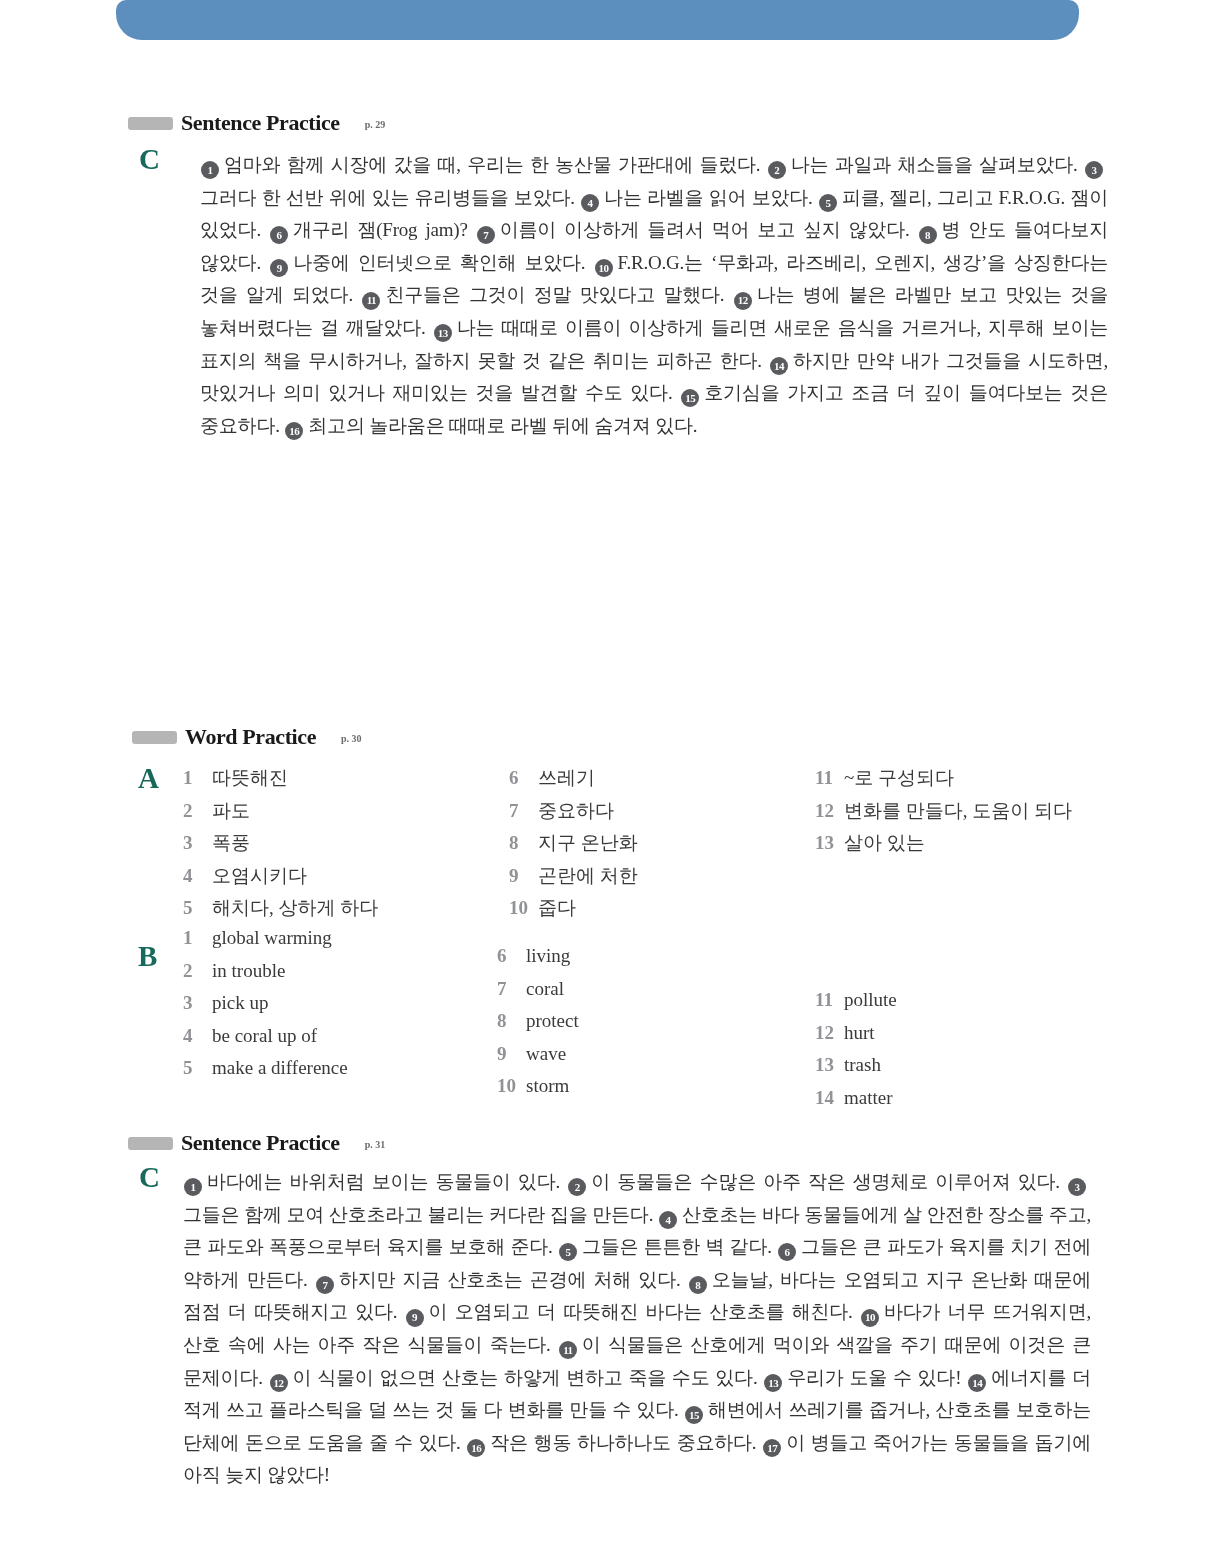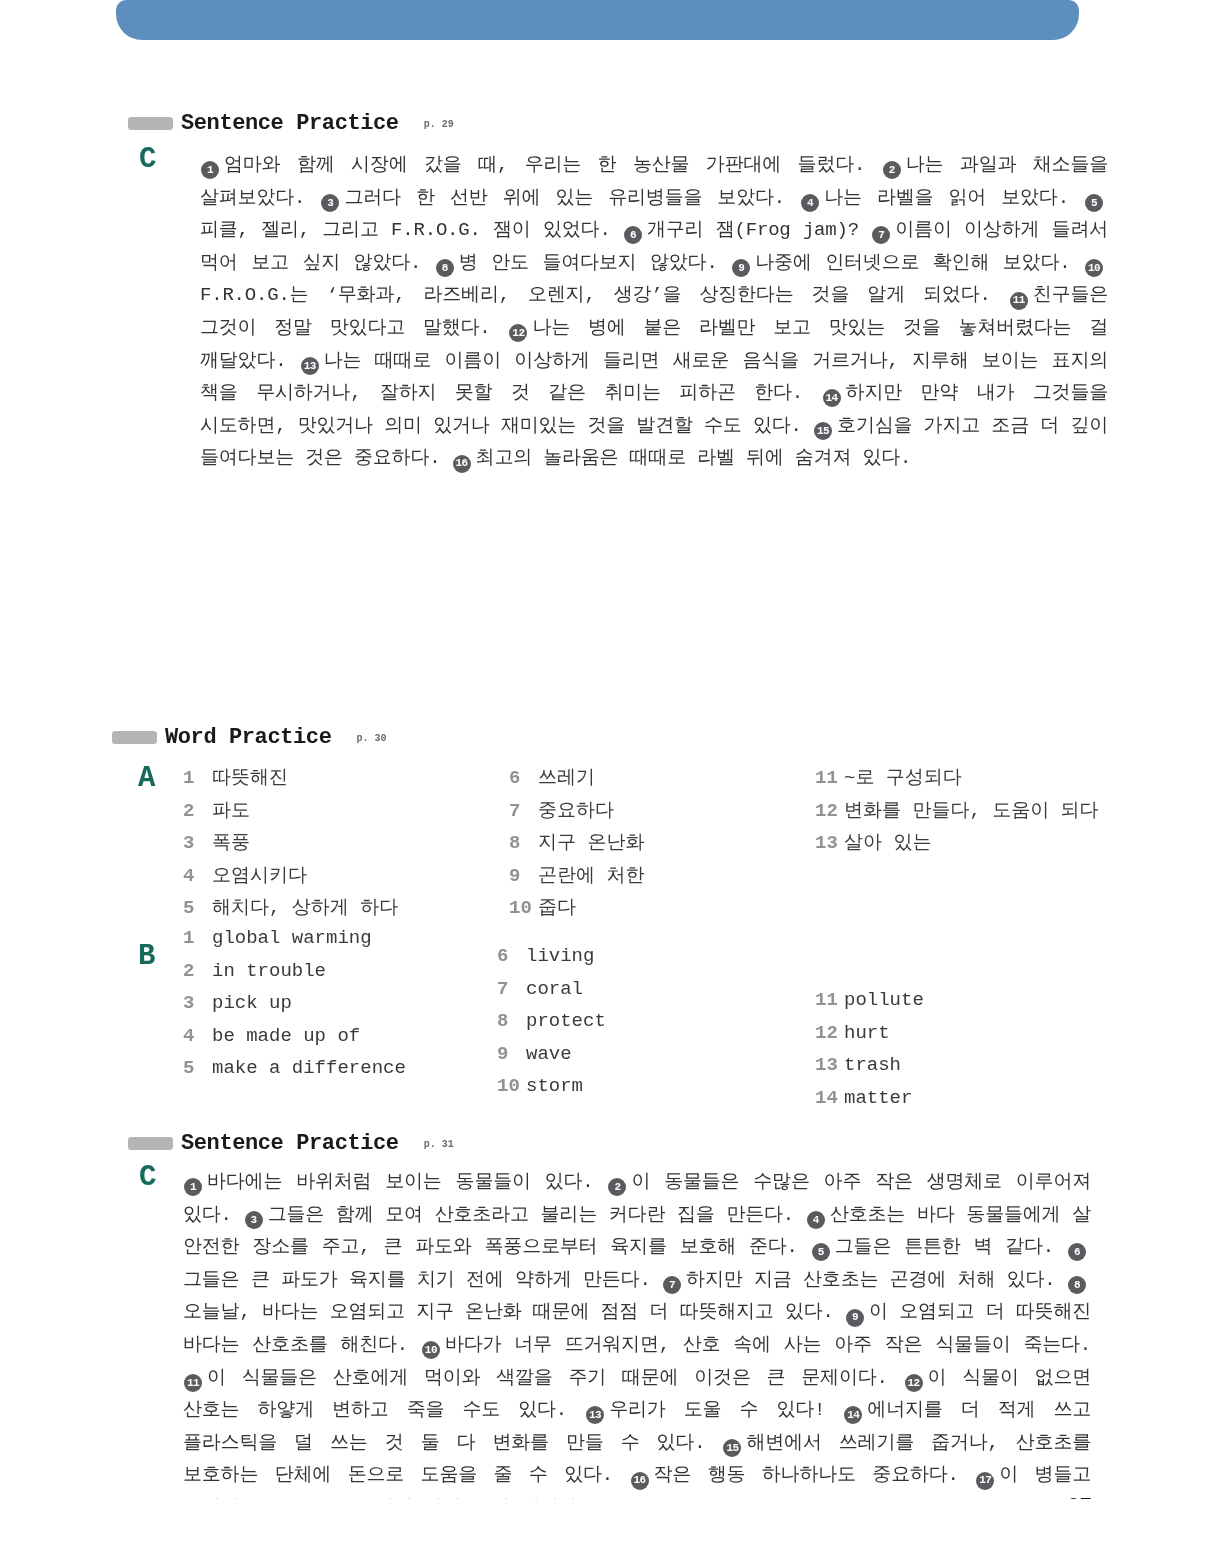--- a/index.html
+++ b/index.html
@@ -1,31 +1,31 @@
 <!DOCTYPE html>
 <html><head>
 <meta charset="utf-8">
 <style>
   html,body{margin:0;padding:0;background:#fff;}
   .page{
     position:relative;width:1211px;height:1499px;background:#ffffff;
-    font-family:Liberation Mono, monospace;overflow:hidden;
+    font-family:Liberation Serif, serif;overflow:hidden;
   }
   
   .top-bar{
     position:absolute;left:116px;top:0;width:963px;height:40px;
     background:#5C8FBE;border-radius:10px 10px 26px 26px;
   }
   
   .heading{position:absolute;display:flex;align-items:center;height:30px;}
   .heading .bar{width:45px;height:13px;border-radius:3px;background:#B5B5B5;margin-right:8px;}
   .heading .title{font-size:22px;font-weight:800;color:#1a1a1a;letter-spacing:-0.4px;}
   .heading .pref{font-size:10px;font-weight:700;color:#6B6B6B;margin-left:25px;padding-top:3px;}
   #sp29-heading{left:128px;top:108px;}
-  #wp-heading{left:112px;top:722px;}
+  #wp-heading{left:132px;top:722px;}
   #sp31-heading{left:128px;top:1128px;}
   
   .part-label{position:absolute;font-size:29px;font-weight:800;color:#17695B;}
   #sp29-label{left:139px;top:143px;}
   #wp-a-label{left:138px;top:762px;}
   #wp-b-label{left:138px;top:940px;}
   #sp31-label{left:139px;top:1161px;}
   
   .para{
     position:absolute;left:183px;width:908px;
@@ -103,21 +103,21 @@
       <div class="w-row"><span class="w-num">11</span><span>~로 구성되다</span></div>
       <div class="w-row"><span class="w-num">12</span><span>변화를 만들다, 도움이 되다</span></div>
       <div class="w-row"><span class="w-num">13</span><span>살아 있는</span></div>
     </div>
 
   <div class="part-label" id="wp-b-label">B</div>
   <div class="w-col" id="wp-b-col1">
       <div class="w-row"><span class="w-num">1</span><span>global warming</span></div>
       <div class="w-row"><span class="w-num">2</span><span>in trouble</span></div>
       <div class="w-row"><span class="w-num">3</span><span>pick up</span></div>
-      <div class="w-row"><span class="w-num">4</span><span>be made up of</span></div>
+      <div class="w-row"><span class="w-num">4</span><span>be coral up of</span></div>
       <div class="w-row"><span class="w-num">5</span><span>make a difference</span></div>
     </div>
   <div class="w-col" id="wp-b-col2">
       <div class="w-row"><span class="w-num">6</span><span>living</span></div>
       <div class="w-row"><span class="w-num">7</span><span>coral</span></div>
       <div class="w-row"><span class="w-num">8</span><span>protect</span></div>
       <div class="w-row"><span class="w-num">9</span><span>wave</span></div>
       <div class="w-row"><span class="w-num">10</span><span>storm</span></div>
     </div>
   <div class="w-col" id="wp-b-col3">

